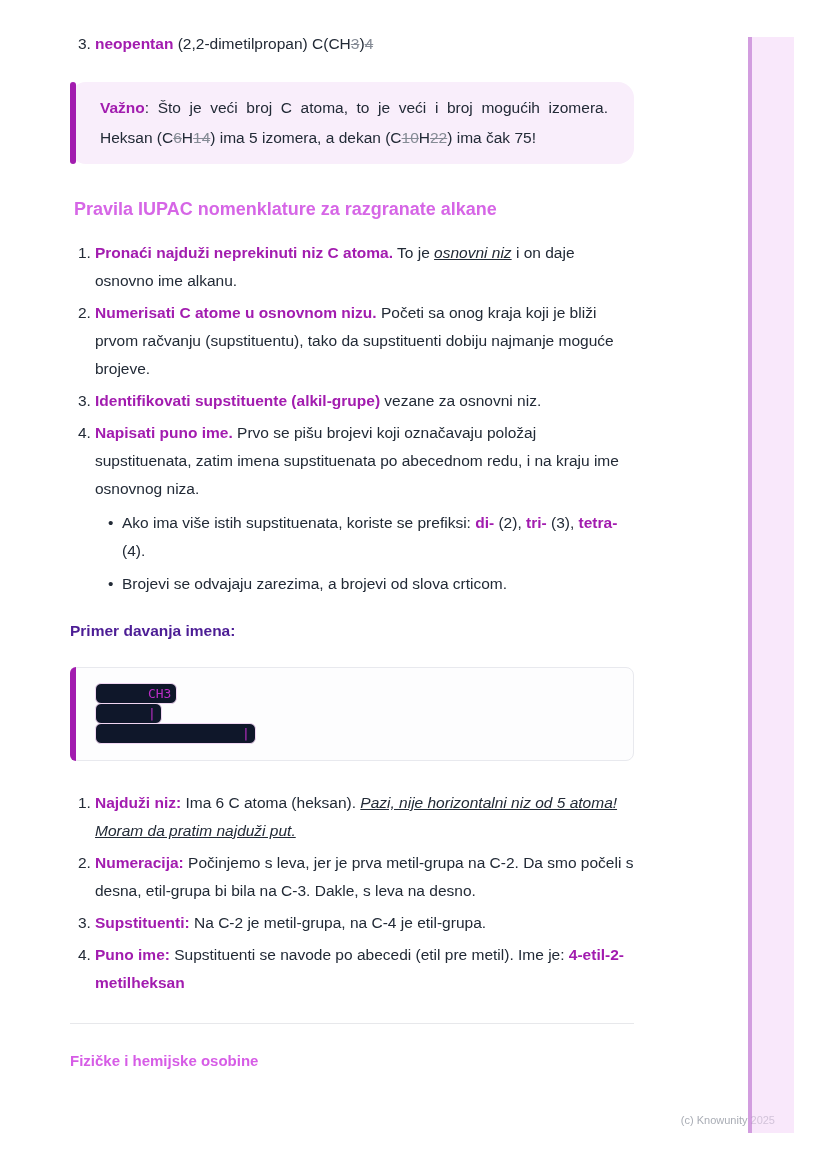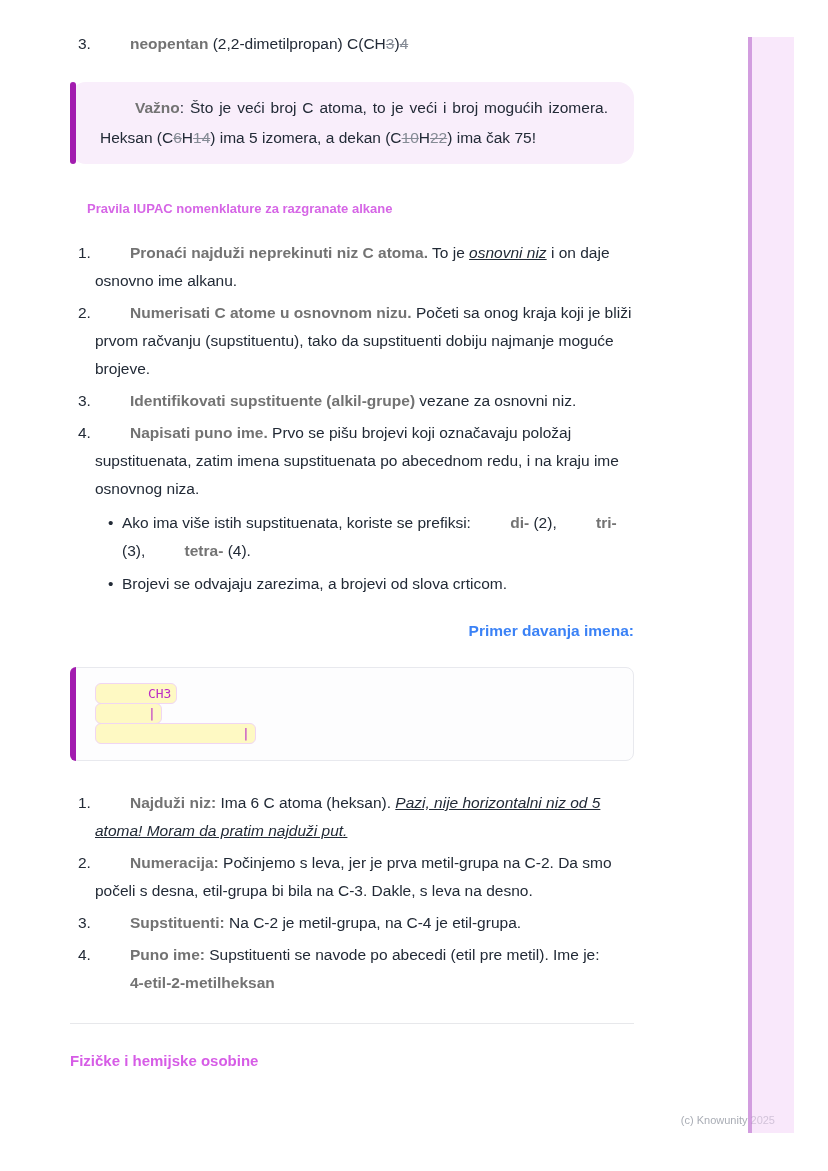--- a/index.html
+++ b/index.html
@@ -2,55 +2,55 @@
 <html><head>
 <meta charset="utf-8">
 <style>
   html,body { margin:0; padding:0; background:#ffffff; }
   .page {
     position:relative; width:828px; height:1171px; background:#ffffff;
     font-family:"Liberation Sans", sans-serif; color:#222a36; overflow:hidden;
   }
   .content { position:absolute; left:70px; top:30px; width:564px; font-size:15.5px; line-height:28px; }
 
-  b, .bold { font-weight:bold; color:#737373;margin-left:35px; }
+  b, .bold { font-weight:bold; color:#a21caf; }
   .it { font-style:italic;text-decoration:underline; }
   .strk { text-decoration:line-through; color:#858b95; }
 
   
   .li-row { display:flex; margin-bottom:4px; }
   .li-num { flex:0 0 25px; padding-left:8px; box-sizing:border-box; }
   .li-body { flex:1; }
 
   .sub-bullets { margin-top:6px; }
   .bullet-row { display:flex; margin-bottom:5px; }
   .bullet-glyph { flex:0 0 14px; margin-left:13px; }
   .bullet-body { flex:1; }
 
   
   .callout {
     position:relative; margin:24px 0 32px 0; background:#f9eefb; border-radius:16px;
     padding:11px 26px 11px 30px; line-height:30px; text-align:justify;
   }
   .callout-bar { position:absolute; left:0; top:0; bottom:0; width:6px; background:#a21caf; border-radius:6px; }
 
-  .h2 { font-size:13px; font-weight:bold; color:#d666e6; margin:0 0 17px 17px; line-height:26px; }
+  .h2 { font-size:18px; font-weight:bold; color:#d666e6; margin:0 0 17px 4px; line-height:26px; }
   .h1 { font-size:15px; font-weight:bold; color:#d65ce6; margin:22px 0 0 0; line-height:30px; }
 
-  .example-heading { font-weight:bold; color:#3b82f6; margin:14px 0 22px 0;text-align:right; }
+  .example-heading { font-weight:bold; color:#4c1d95; margin:14px 0 22px 0; }
 
   
   .code-block {
     position:relative; background:#fdfdfe; border:1px solid #e8e9ee; border-radius:8px;
     padding:16px 20px 16px 24px; margin:0 0 28px 0;
   }
   .code-bar { position:absolute; left:-1px; top:-1px; bottom:-1px; width:6px; background:#a21caf; border-radius:6px 0 0 6px; }
   .code-line {
     display:table; white-space:pre; font-family:"DejaVu Sans Mono", monospace;
-    font-size:13px; line-height:19px; color:#bb2dc6; background:#fef9c3;
+    font-size:13px; line-height:19px; color:#bb2dc6; background:#0f172a;
     border:1px solid #f0d6f2; border-radius:6px; padding:0 5px; margin-top:-1px;
   }
 
   .divider { height:1px; background:#e7e8eb; margin-top:26px; }
 
   .footer { position:absolute; top:1102px; right:53px; font-size:11px; color:#a9adb5; z-index:2;margin-top:12px; }
 
   .strip {
     position:absolute; left:748px; top:37px; width:42px; height:1096px;
     background:rgba(244,214,248,0.55); border-left:4px solid rgba(189,116,208,0.65); z-index:5;

